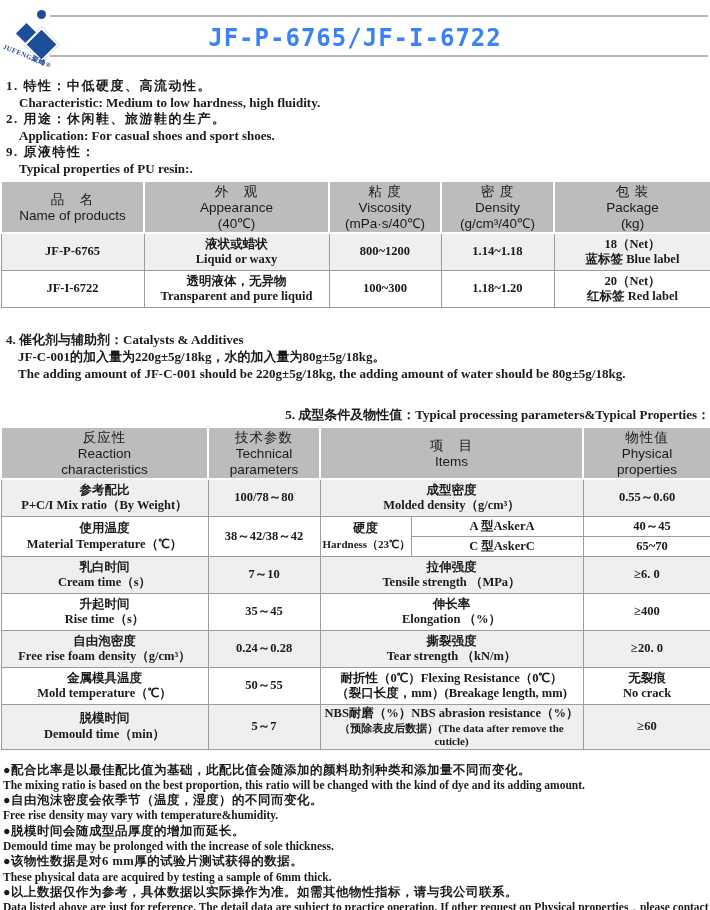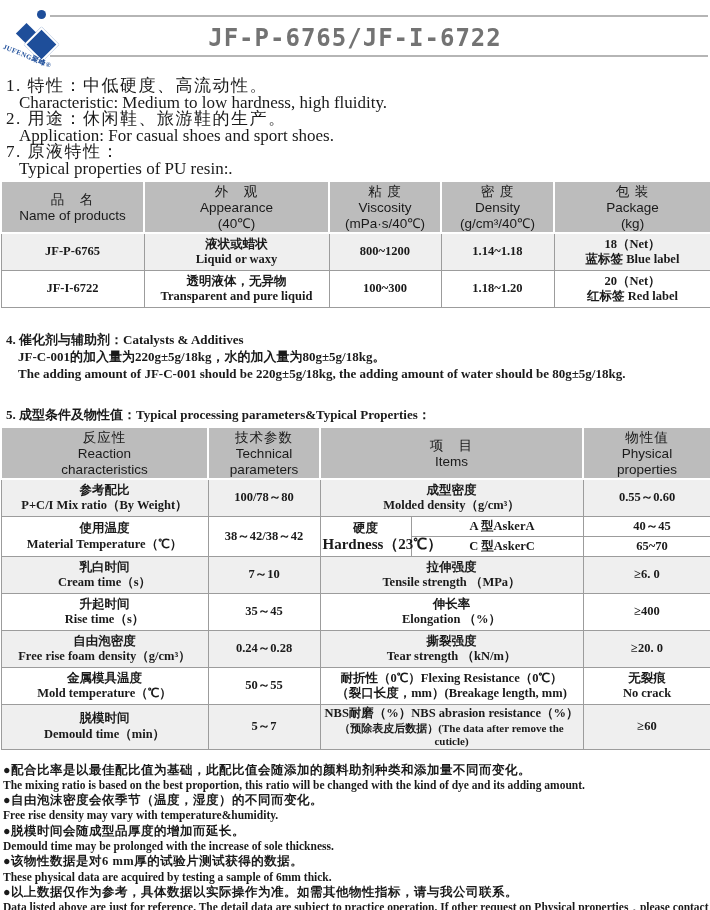--- a/index.html
+++ b/index.html
@@ -9,33 +9,33 @@
     font-family:"Liberation Serif", serif;
   }
   
   .hdr { position:relative; height:70px; }
   .hdr-line { position:absolute; left:50px; right:2px; border-top:2px solid #b5b5b5; }
   .hdr-line-top { top:15px; }
   .hdr-line-bot { top:55px; }
   .doc-title {
     position:absolute; left:0; right:0; top:24px; margin:0; text-align:center;
     font-family:"DejaVu Sans Mono", monospace; font-size:24px; font-weight:bold;
-    letter-spacing:1px; color:#737373;
+    letter-spacing:1px; color:#3b82f6;
   }
   .logo { position:absolute; left:4px; top:6px; width:62px; height:62px; }
   .logo-dot  { position:absolute; left:33px; top:4px; width:9px; height:9px; border-radius:50%; background:#1e4e9a; }
   .logo-d1 { position:absolute; left:15px; top:20px; width:15px; height:15px; background:#1e4e9a; transform:rotate(45deg); }
   .logo-d2 { position:absolute; left:25px; top:26px; width:21px; height:21px; background:#1e4e9a; border:2px solid #fff; transform:rotate(45deg); }
   .logo-text {
     position:absolute; left:1px; top:36px; width:70px;
     font-size:7px; font-weight:bold; color:#1e4e9a; letter-spacing:0.5px;
     transform:rotate(22deg); transform-origin:0 0; white-space:nowrap;
   }
   
-  .intro { margin:8px 0 0 6px; font-size:17px; font-weight:normal; }
+  .intro { margin:8px 0 0 6px; font-size:13px; font-weight:bold; }
   .intro .cn { line-height:16.5px; letter-spacing:1.5px; }
   .intro .en { line-height:16.5px; padding-left:13px; letter-spacing:0; }
   
   table { border-collapse:collapse; table-layout:fixed; width:710px; }
   th {
     background:#bcbcbc; border:2px solid #ffffff; vertical-align:middle;
     text-align:center; font-weight:normal; padding:1px 0;
   }
   .hcn { font-size:13.5px; letter-spacing:1px; line-height:17px; }
   .hen { font-family:"Liberation Sans", sans-serif; font-size:13.5px; line-height:15.5px; }
@@ -44,27 +44,27 @@
     font-weight:bold; font-size:12.5px; line-height:15.5px; padding:1px 2px;
   }
   tr.shade td { background:#efefef; }
   .t1 { margin-top:3px; }
   .t1 th { height:44px; }
   .t1 td { height:34px; }
   .t2 { margin-top:3px; }
   .t2 th { height:40px; }
   .t2 td { height:34px; }
   .t2 td.sub { height:17px;padding-left:12px; }
-  .t2 .narrow { font-size:15px; white-space:nowrap; letter-spacing:0; padding:0; }
+  .t2 .narrow { font-size:11px; white-space:nowrap; letter-spacing:0; padding:0; }
   .small { font-size:11px; line-height:13px; letter-spacing:0; }
   
   .sec4 { margin:23px 0 0 6px; font-size:13px; font-weight:bold; }
   .sec4 div { line-height:17px; }
   .sec4 .ind { padding-left:12px; }
-  .sec5 { margin:24px 0 0 6px; font-size:13px; font-weight:bold; line-height:17px; }
+  .sec5 { margin:24px 0 0 6px; font-size:13px; font-weight:bold; line-height:17px;text-align:right; }
   
   .notes { margin:13px 0 0 3px; }
   .note-cn { font-size:12.5px; font-weight:bold; line-height:15.3px; letter-spacing:0.5px; white-space:nowrap; }
   .note-en { font-size:11.5px; font-weight:bold; line-height:15.3px; white-space:nowrap; }
 </style>
 </head>
 <body>
 
 <div class="page">
 
@@ -78,21 +78,21 @@
     <div class="hdr-line hdr-line-top"></div>
     <h1 class="doc-title">JF-P-6765/JF-I-6722</h1>
     <div class="hdr-line hdr-line-bot"></div>
   </div>
 
   <div class="intro">
     <div class="cn">1. 特性：中低硬度、高流动性。</div>
     <div class="en">Characteristic: Medium to low hardness, high fluidity.</div>
     <div class="cn">2. 用途：休闲鞋、旅游鞋的生产。</div>
     <div class="en">Application: For casual shoes and sport shoes.</div>
-    <div class="cn">7. 原液特性：</div>
+    <div class="cn">9. 原液特性：</div>
     <div class="en">Typical properties of PU resin:.</div>
   </div>
 
   <table class="t1">
     <colgroup>
       <col style="width:143px">
         <col style="width:185px">
         <col style="width:112px">
         <col style="width:113px">
         <col style="width:157px">

